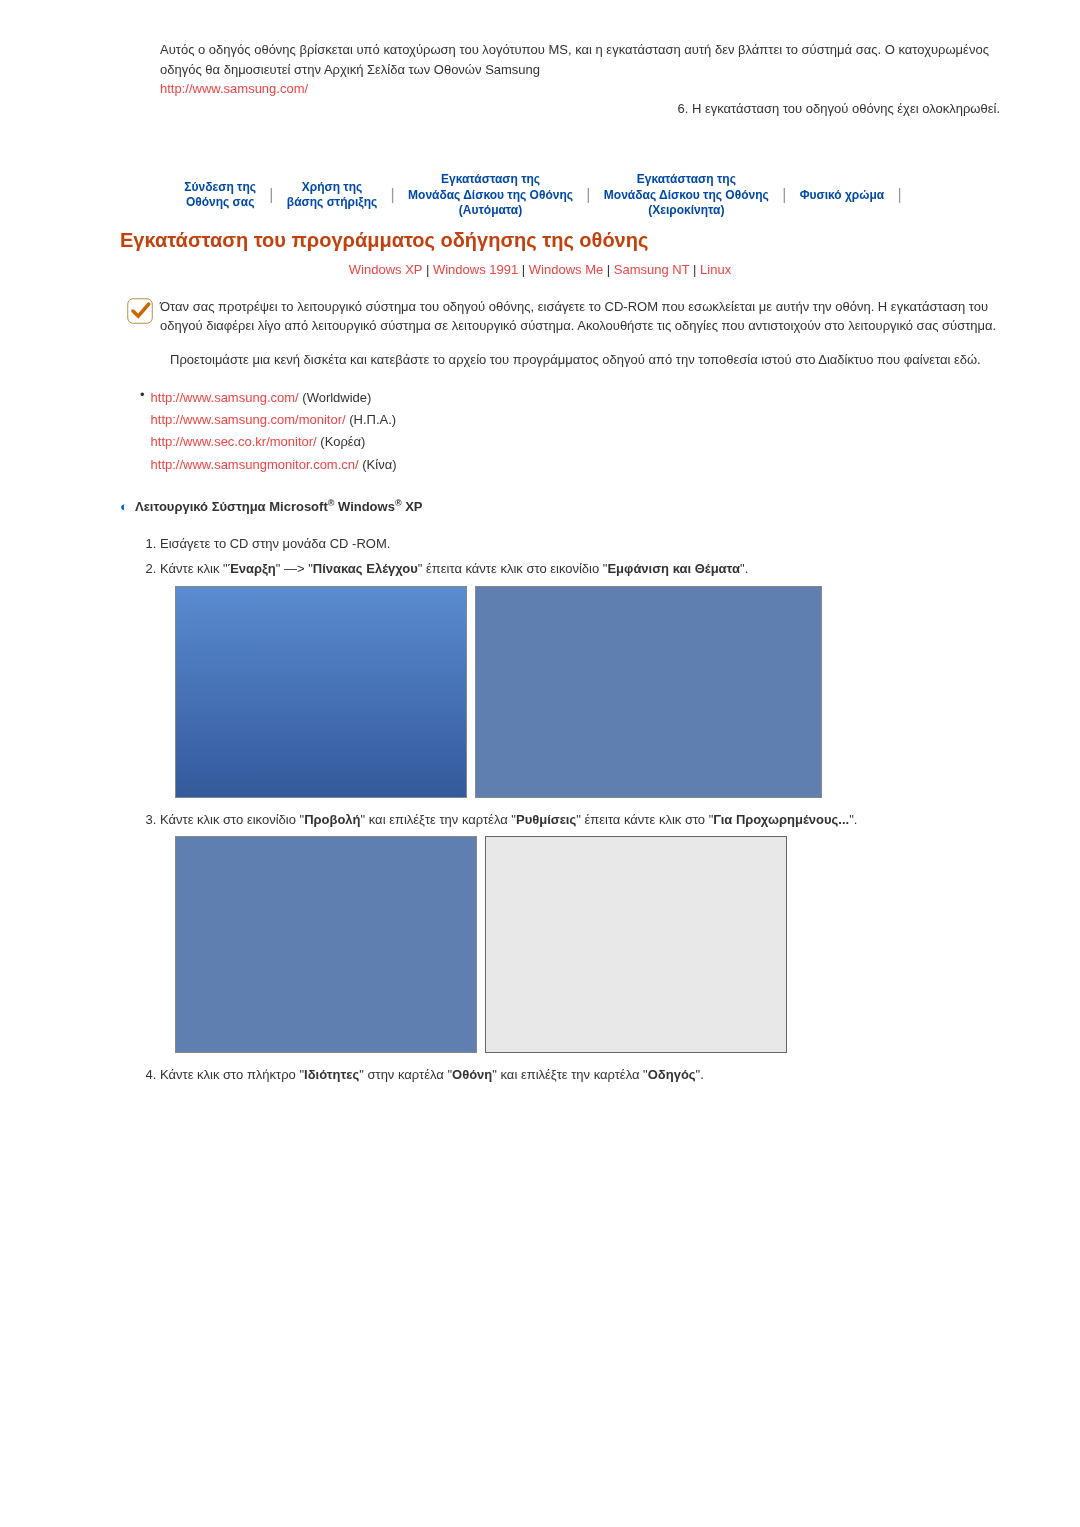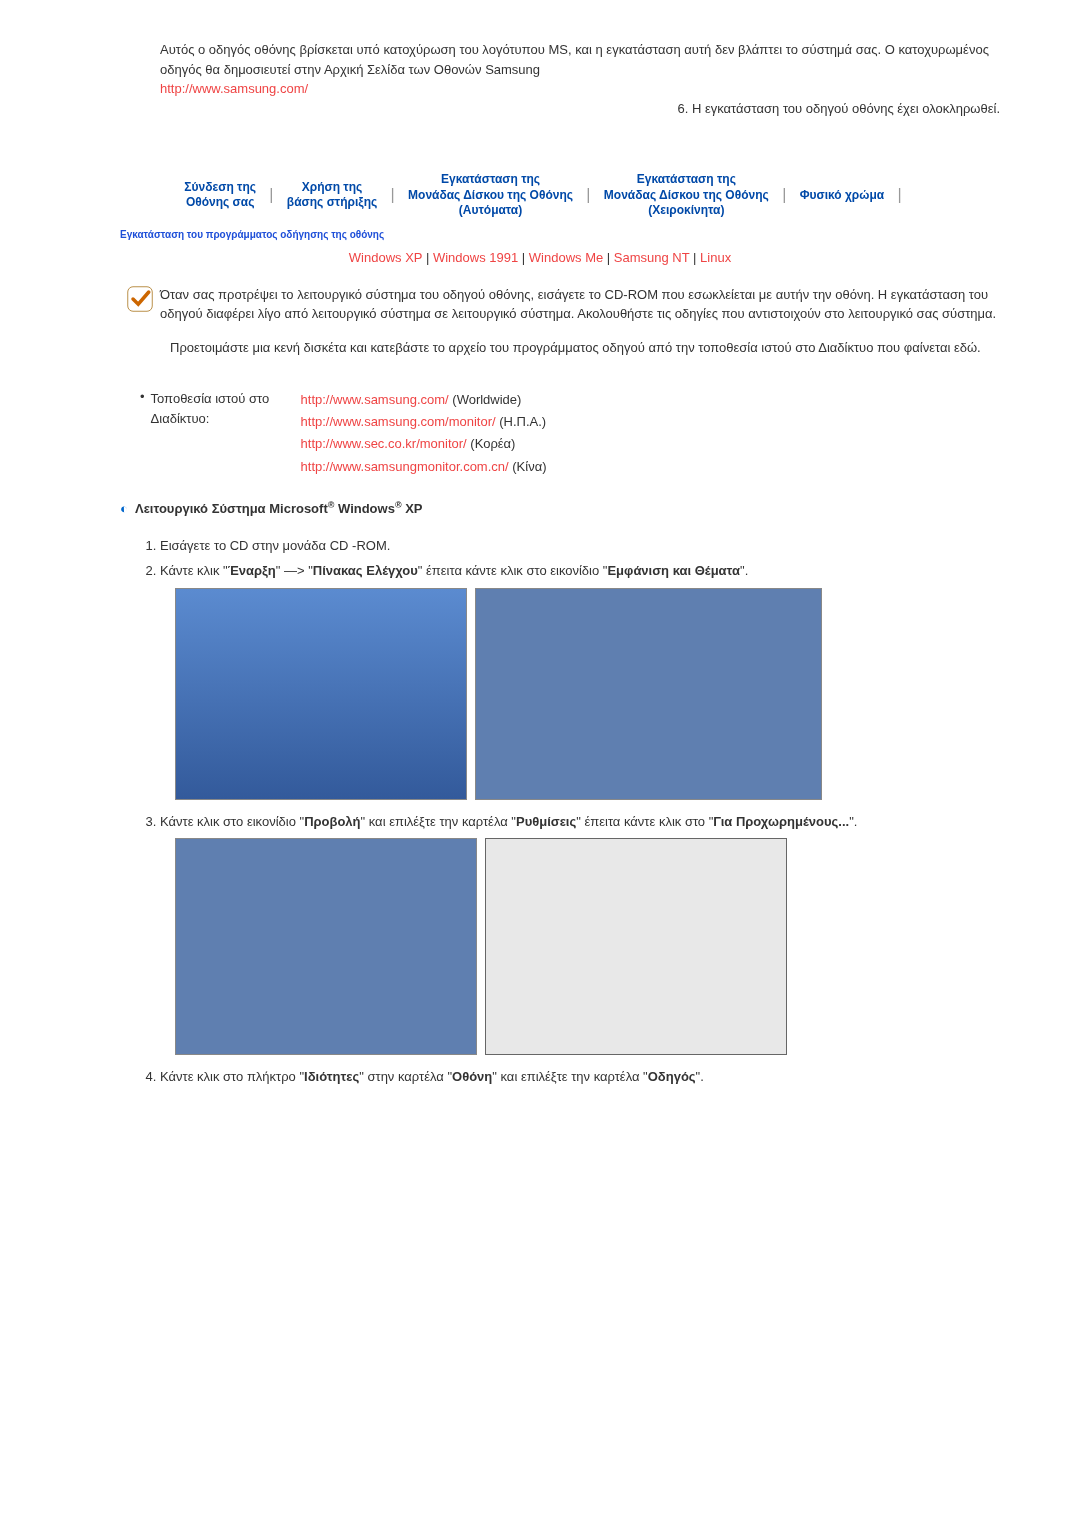--- a/index.html
+++ b/index.html
@@ -39,22 +39,22 @@
   }
   .nav-sep {
     color: #999;
     display: inline-block;
     vertical-align: middle;
     padding: 0 2px;
     font-size: 16px;
   }
   .section-heading {
     font-weight: bold;
-    color: #1d4ed8;
-    font-size: 10px;
+    color: #c2410c;
+    font-size: 20px;
     margin: 10px 0 0 40px;
   }
   .os-links {
     text-align: center;
     margin: 10px 0 20px 0;
     font-size: 13px;
   }
   .info-row {
     display: flex;
     align-items: flex-start;
@@ -67,21 +67,21 @@
   }
   .check-icon svg { width: 28px; height: 28px; }
   .info-text {
     flex: 1;
     font-weight: normal;
     line-height: 1.5;
   }
   .note-text {
     margin-left: 90px;
     line-height: 1.5;
-    margin-bottom: 32px;
+    margin-bottom: 18px;
   }
   .bullet-row {
     margin-left: 60px;
     display: flex;
   }
   .bullet-dot {
     padding-right: 6px;
   }
   .bullet-label {
     width: 150px;
@@ -168,21 +168,20 @@
         <path d="M8 16 L14 22 L26 8" stroke="#cc6600" stroke-width="4" fill="none" stroke-linecap="round"></path>
       </svg>
   </div>
   <div class="info-text">Όταν σας προτρέψει το λειτουργικό σύστημα του οδηγού οθόνης, εισάγετε το CD-ROM που εσωκλείεται με αυτήν την οθόνη. Η εγκατάσταση του οδηγού διαφέρει λίγο από λειτουργικό σύστημα σε λειτουργικό σύστημα. Ακολουθήστε τις οδηγίες που αντιστοιχούν στο λειτουργικό σας σύστημα.</div>
 </div>
 
 <div class="note-text">Προετοιμάστε μια κενή δισκέτα και κατεβάστε το αρχείο του προγράμματος οδηγού από την τοποθεσία ιστού στο Διαδίκτυο που φαίνεται εδώ.</div>
 
 <div class="bullet-row">
   <div class="bullet-dot">•</div>
-  <div class="bullet-label">Τοποθεσία ιστού στο Διαδίκτυο:</div>
   <div class="urls">
     <div><a class="link">http://www.samsung.com/</a><span> (Worldwide)</span></div>
     <div><a class="link">http://www.samsung.com/monitor/</a><span> (Η.Π.Α.)</span></div>
     <div><a class="link">http://www.sec.co.kr/monitor/</a><span> (Κορέα)</span></div>
     <div><a class="link">http://www.samsungmonitor.com.cn/</a><span> (Κίνα)</span></div>
   </div>
 </div>
 
 <div class="sub-heading">
   <span class="bullet">◐</span>

